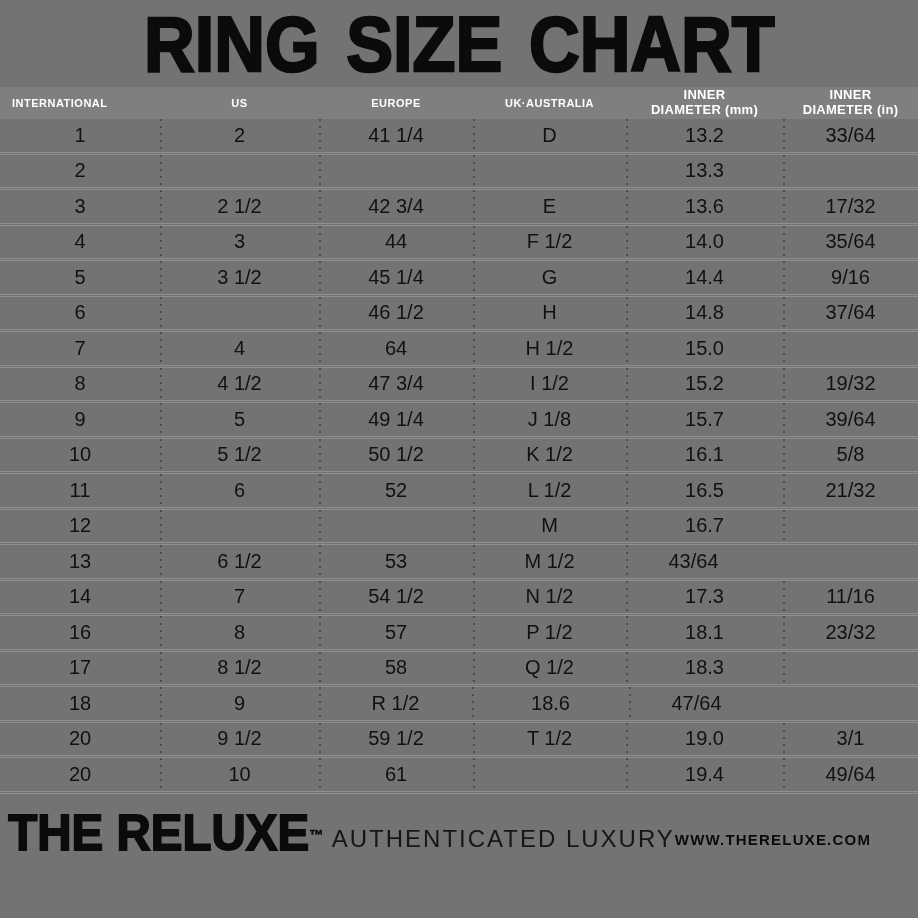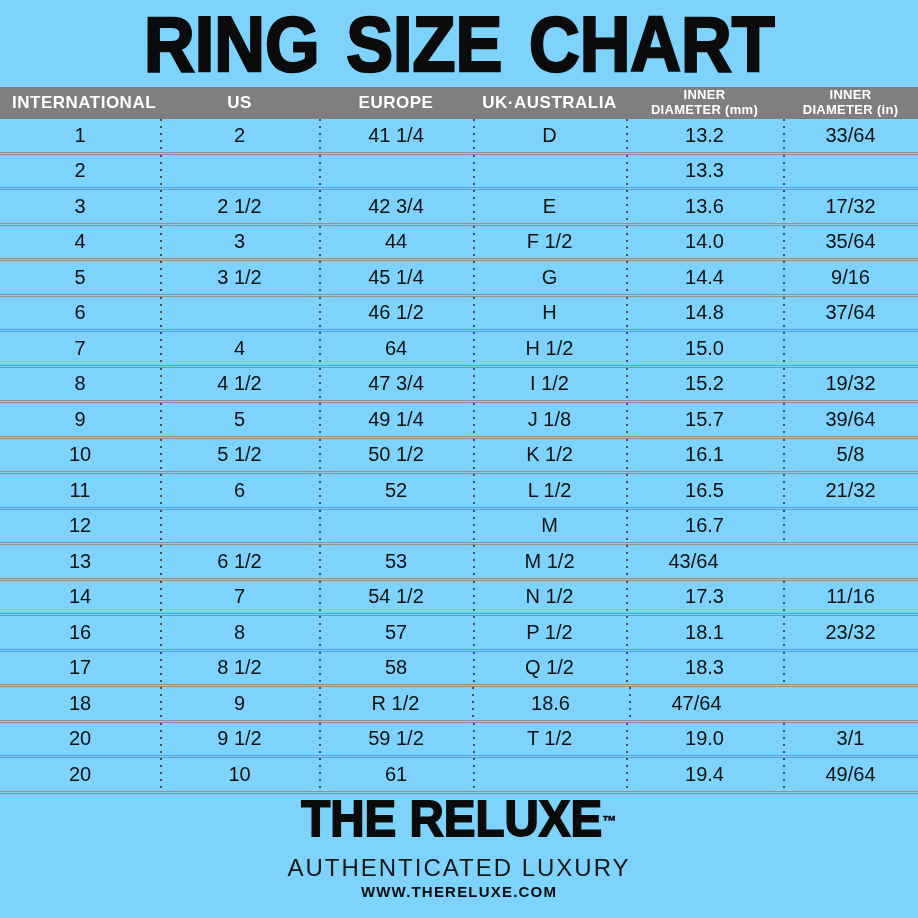--- a/index.html
+++ b/index.html
@@ -5,36 +5,36 @@
   :root{
     --header-bg:#7d7f80;
     --header-text:#ffffff;
     --row-divider:#8f8f8f;
     --dot-separator:#4d4d4d;
     --text:#111111;
   }
   *{box-sizing:border-box;margin:0;padding:0;}
   html,body{background:#ffffff;}
   body{font-family:"Liberation Sans",sans-serif;color:var(--text);}
-  .page{width:918px;height:918px;overflow:hidden;background:#7dd3fc;}
+  .page{width:918px;height:918px;overflow:hidden;background:#737373;}
 
   
   .title-wrap{height:87px;display:flex;align-items:center;justify-content:center;}
   .title{
     font-size:78px;font-weight:900;line-height:1;color:#0b0b0b;
     -webkit-text-stroke:2.5px #0b0b0b;letter-spacing:0px;word-spacing:8px;
     display:inline-block;transform:scaleX(0.9);white-space:nowrap;
   }
 
   
   .table{width:918px;}
   .thead{display:flex;height:32px;background:var(--header-bg);}
   .hcell{
     display:flex;flex-direction:column;justify-content:center;align-items:center;
-    color:var(--header-text);font-weight:700;font-size:17px;letter-spacing:.5px;
+    color:var(--header-text);font-weight:700;font-size:11px;letter-spacing:.5px;
     white-space:pre-line;text-align:center;line-height:1.12;
   }
   .hcell.small{font-size:13px;letter-spacing:.3px;}
   .hcell.col-0{align-items:flex-start;padding-left:12px;text-align:left;}
 
   .row{display:flex;height:35.5px;border-bottom:3px double var(--row-divider);}
   .cell{
     display:flex;align-items:center;justify-content:center;
     font-size:20px;color:var(--text);white-space:nowrap;
   }
@@ -43,21 +43,21 @@
     background-size:2px 100%;background-repeat:no-repeat;background-position:left top;
   }
   .col-0{width:160px;}
   .col-1{width:159px;}
   .col-2{width:154px;}
   .col-3{width:153px;}
   .col-4{width:157px;}
   .col-5{width:135px;}
 
   
-  .footer{height:89px;display:flex;flex-direction:column;align-items:center;justify-content:flex-start;padding-top:1px;}
+  .footer{height:89px;display:flex;flex-direction:row;align-items:center;justify-content:flex-start;padding-top:1px;}
   .brand-line{line-height:48px;white-space:nowrap;}
   .brand{
     font-size:50px;font-weight:900;color:#0b0b0b;-webkit-text-stroke:1.8px #0b0b0b;
     display:inline-block;transform:scaleX(0.95);letter-spacing:0;
   }
   .tm{font-size:15px;font-weight:900;vertical-align:top;position:relative;top:2px;-webkit-text-stroke:.5px #0b0b0b;}
   .tagline{font-size:24px;font-weight:400;letter-spacing:2px;color:#161616;line-height:25px;}
   .website{font-size:15px;font-weight:700;letter-spacing:1.2px;color:#0b0b0b;line-height:20px;margin-top:2px;}
 </style>
 </head>

